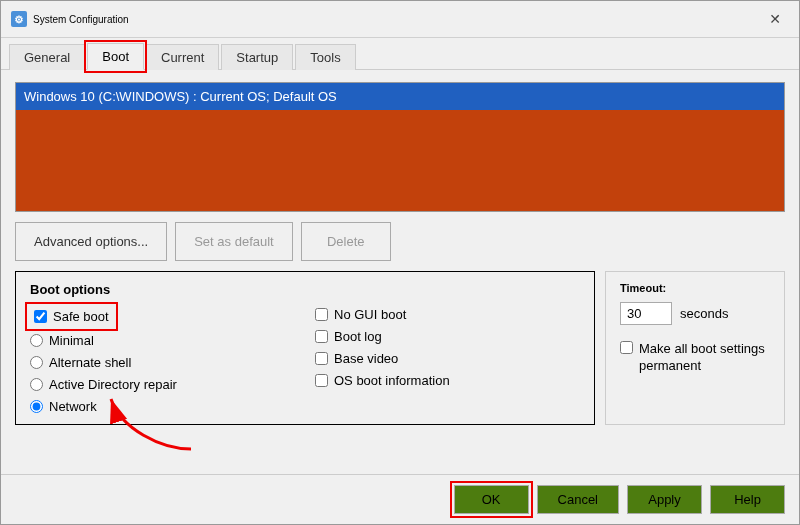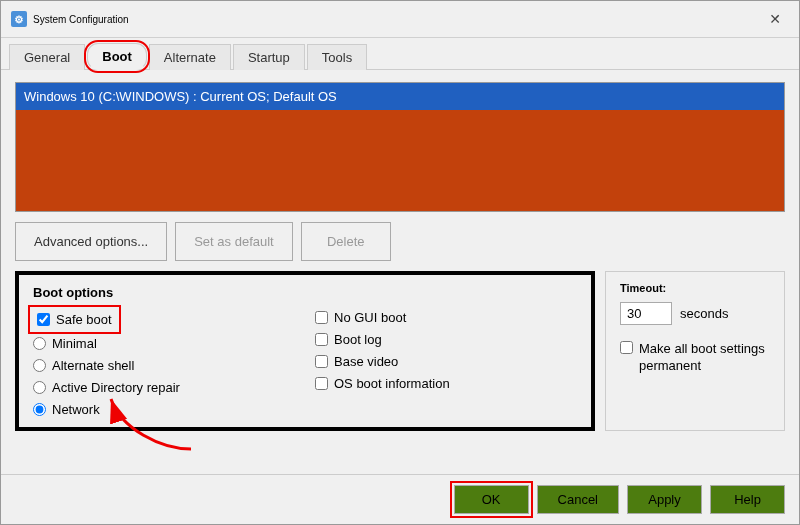--- a/index.html
+++ b/index.html
@@ -83,22 +83,21 @@
       font-size: 13px;
       color: #333;
       position: relative;
       bottom: -1px;
     }
     .tab.active {
       background: #f0f0f0;
       border-color: #ccc;
       border-bottom: 1px solid #f0f0f0;
       color: #000;
-      font-weight: 700;
-      border-radius: 11px;
+      font-weight: 400;
     }
     .tab.boot-tab {
       outline: 2px solid #e00;
       outline-offset: 1px;
       z-index: 2;
     }
 
     
     .content {
       flex: 1;
@@ -139,21 +138,21 @@
     }
     .btn.disabled { color: #999; cursor: default; }
 
     
     .options-area {
       display: flex;
       gap: 0;
     }
     .boot-options {
       flex: 1;
-      border: 4px solid #000000;
+      border: 1px solid #000000;
       padding: 10px 14px;
       display: flex;
       flex-direction: column;
       gap: 6px;
     }
     .boot-options-title {
       font-size: 13px;
       font-weight: 600;
       margin-bottom: 4px;
     }
@@ -266,21 +265,21 @@
     <div class="title-bar-left">
       <div class="title-icon">⚙</div>
       <span class="title-text">System Configuration</span>
     </div>
     <button class="close-btn">✕</button>
   </div>
 
   <div class="tab-bar">
     <div class="tab">General</div>
     <div class="tab active boot-tab">Boot</div>
-    <div class="tab">Alternate</div>
+    <div class="tab">Current</div>
     <div class="tab">Startup</div>
     <div class="tab">Tools</div>
   </div>
 
   <div class="content">
 
     <div class="boot-list">
       <div class="boot-list-item">Windows 10 (C:\WINDOWS) : Current OS; Default OS</div>
     </div>
 

